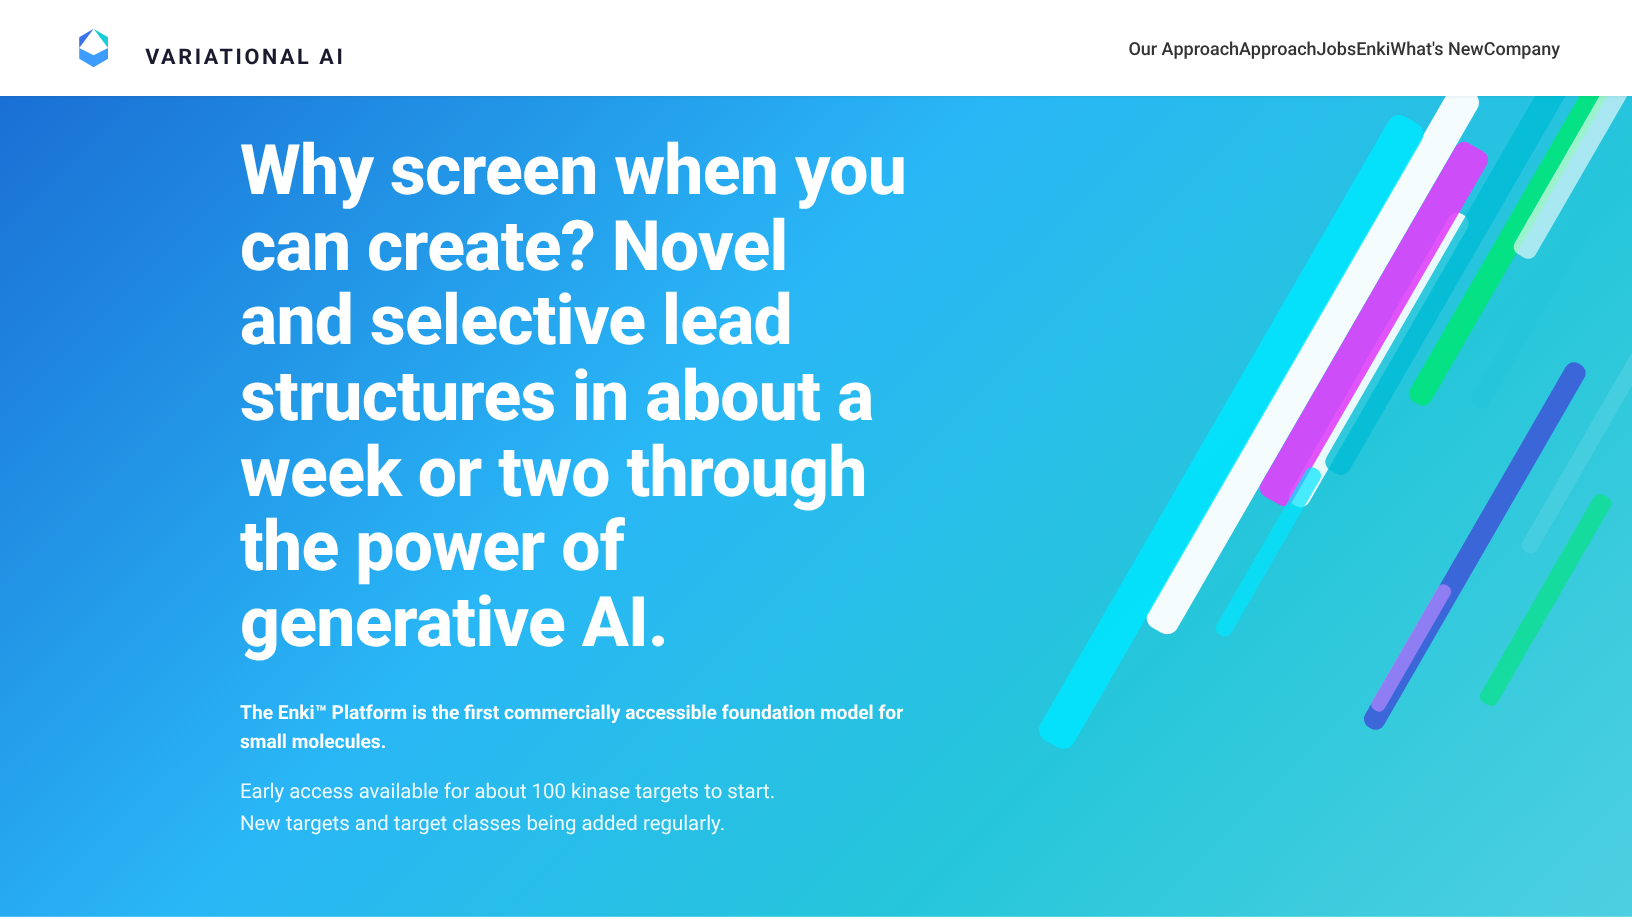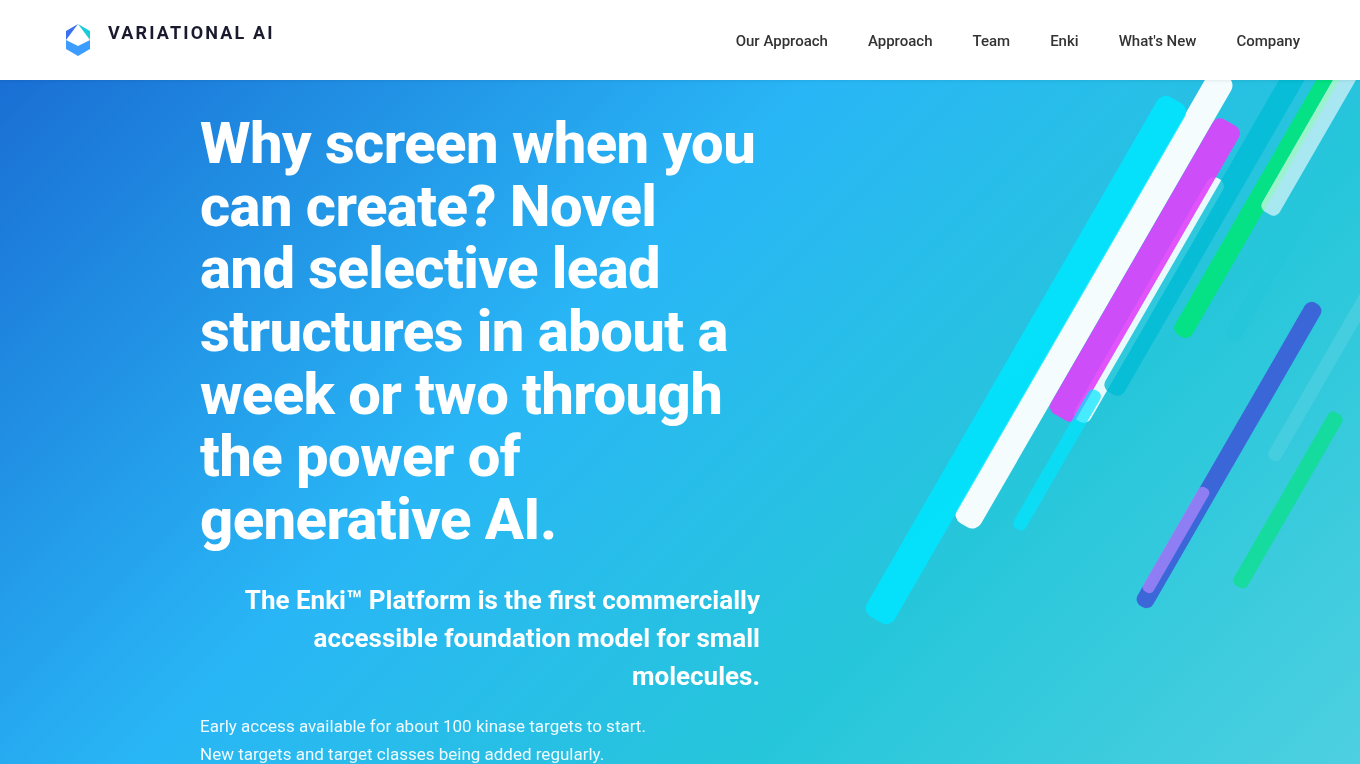--- a/index.html
+++ b/index.html
@@ -20,40 +20,39 @@
       display: flex;
       align-items: center;
       justify-content: space-between;
       padding: 0 60px;
       z-index: 10;
       box-shadow: 0 1px 3px rgba(0,0,0,0.08);
     }
 
     .logo-area {
       display: flex;
-      align-items: flex-start;
-      gap: 12px;
+      align-items: flex-end;
+      gap: 25px;
     }
 
     .logo-icon {
       width: 36px;
       height: 36px;
     }
 
     .logo-text {
       font-size: 18px;
       font-weight: 700;
       letter-spacing: 0.12em;
       color: #1a1a2e;
     }
 
     .nav-links {
       display: flex;
       align-items: center;
-      gap: 40px;
       list-style: none;
     }
 
     .nav-links a {
       text-decoration: none;
       color: #333;
       font-size: 15px;
       font-weight: 500;
     }
 
@@ -77,26 +76,25 @@
     .hero-headline {
       font-size: 58px;
       font-weight: 800;
       color: #fff;
       line-height: 1.08;
       margin-bottom: 32px;
       letter-spacing: -0.01em;
     }
 
     .hero-subheadline {
-      font-size: 26px;
+      font-size: 16px;
       font-weight: 700;
       color: #fff;
       line-height: 1.45;
       margin-bottom: 18px;
-      text-align: right;
     }
 
     .hero-body {
       font-size: 17px;
       font-weight: 400;
       color: rgba(255,255,255,0.92);
       line-height: 1.6;
     }
 
     
@@ -123,21 +121,21 @@
   </div>
 
   <ul class="nav-links">
     <li>
       <a href="#">Our Approach</a>
     </li>
     <li>
       <a href="#">Approach</a>
     </li>
     <li>
-      <a href="#">Team</a>
+      <a href="#">Jobs</a>
     </li>
     <li>
       <a href="#">Enki</a>
     </li>
     <li>
       <a href="#">What's New</a>
     </li>
     <li>
       <a href="#">Company</a>
     </li>

